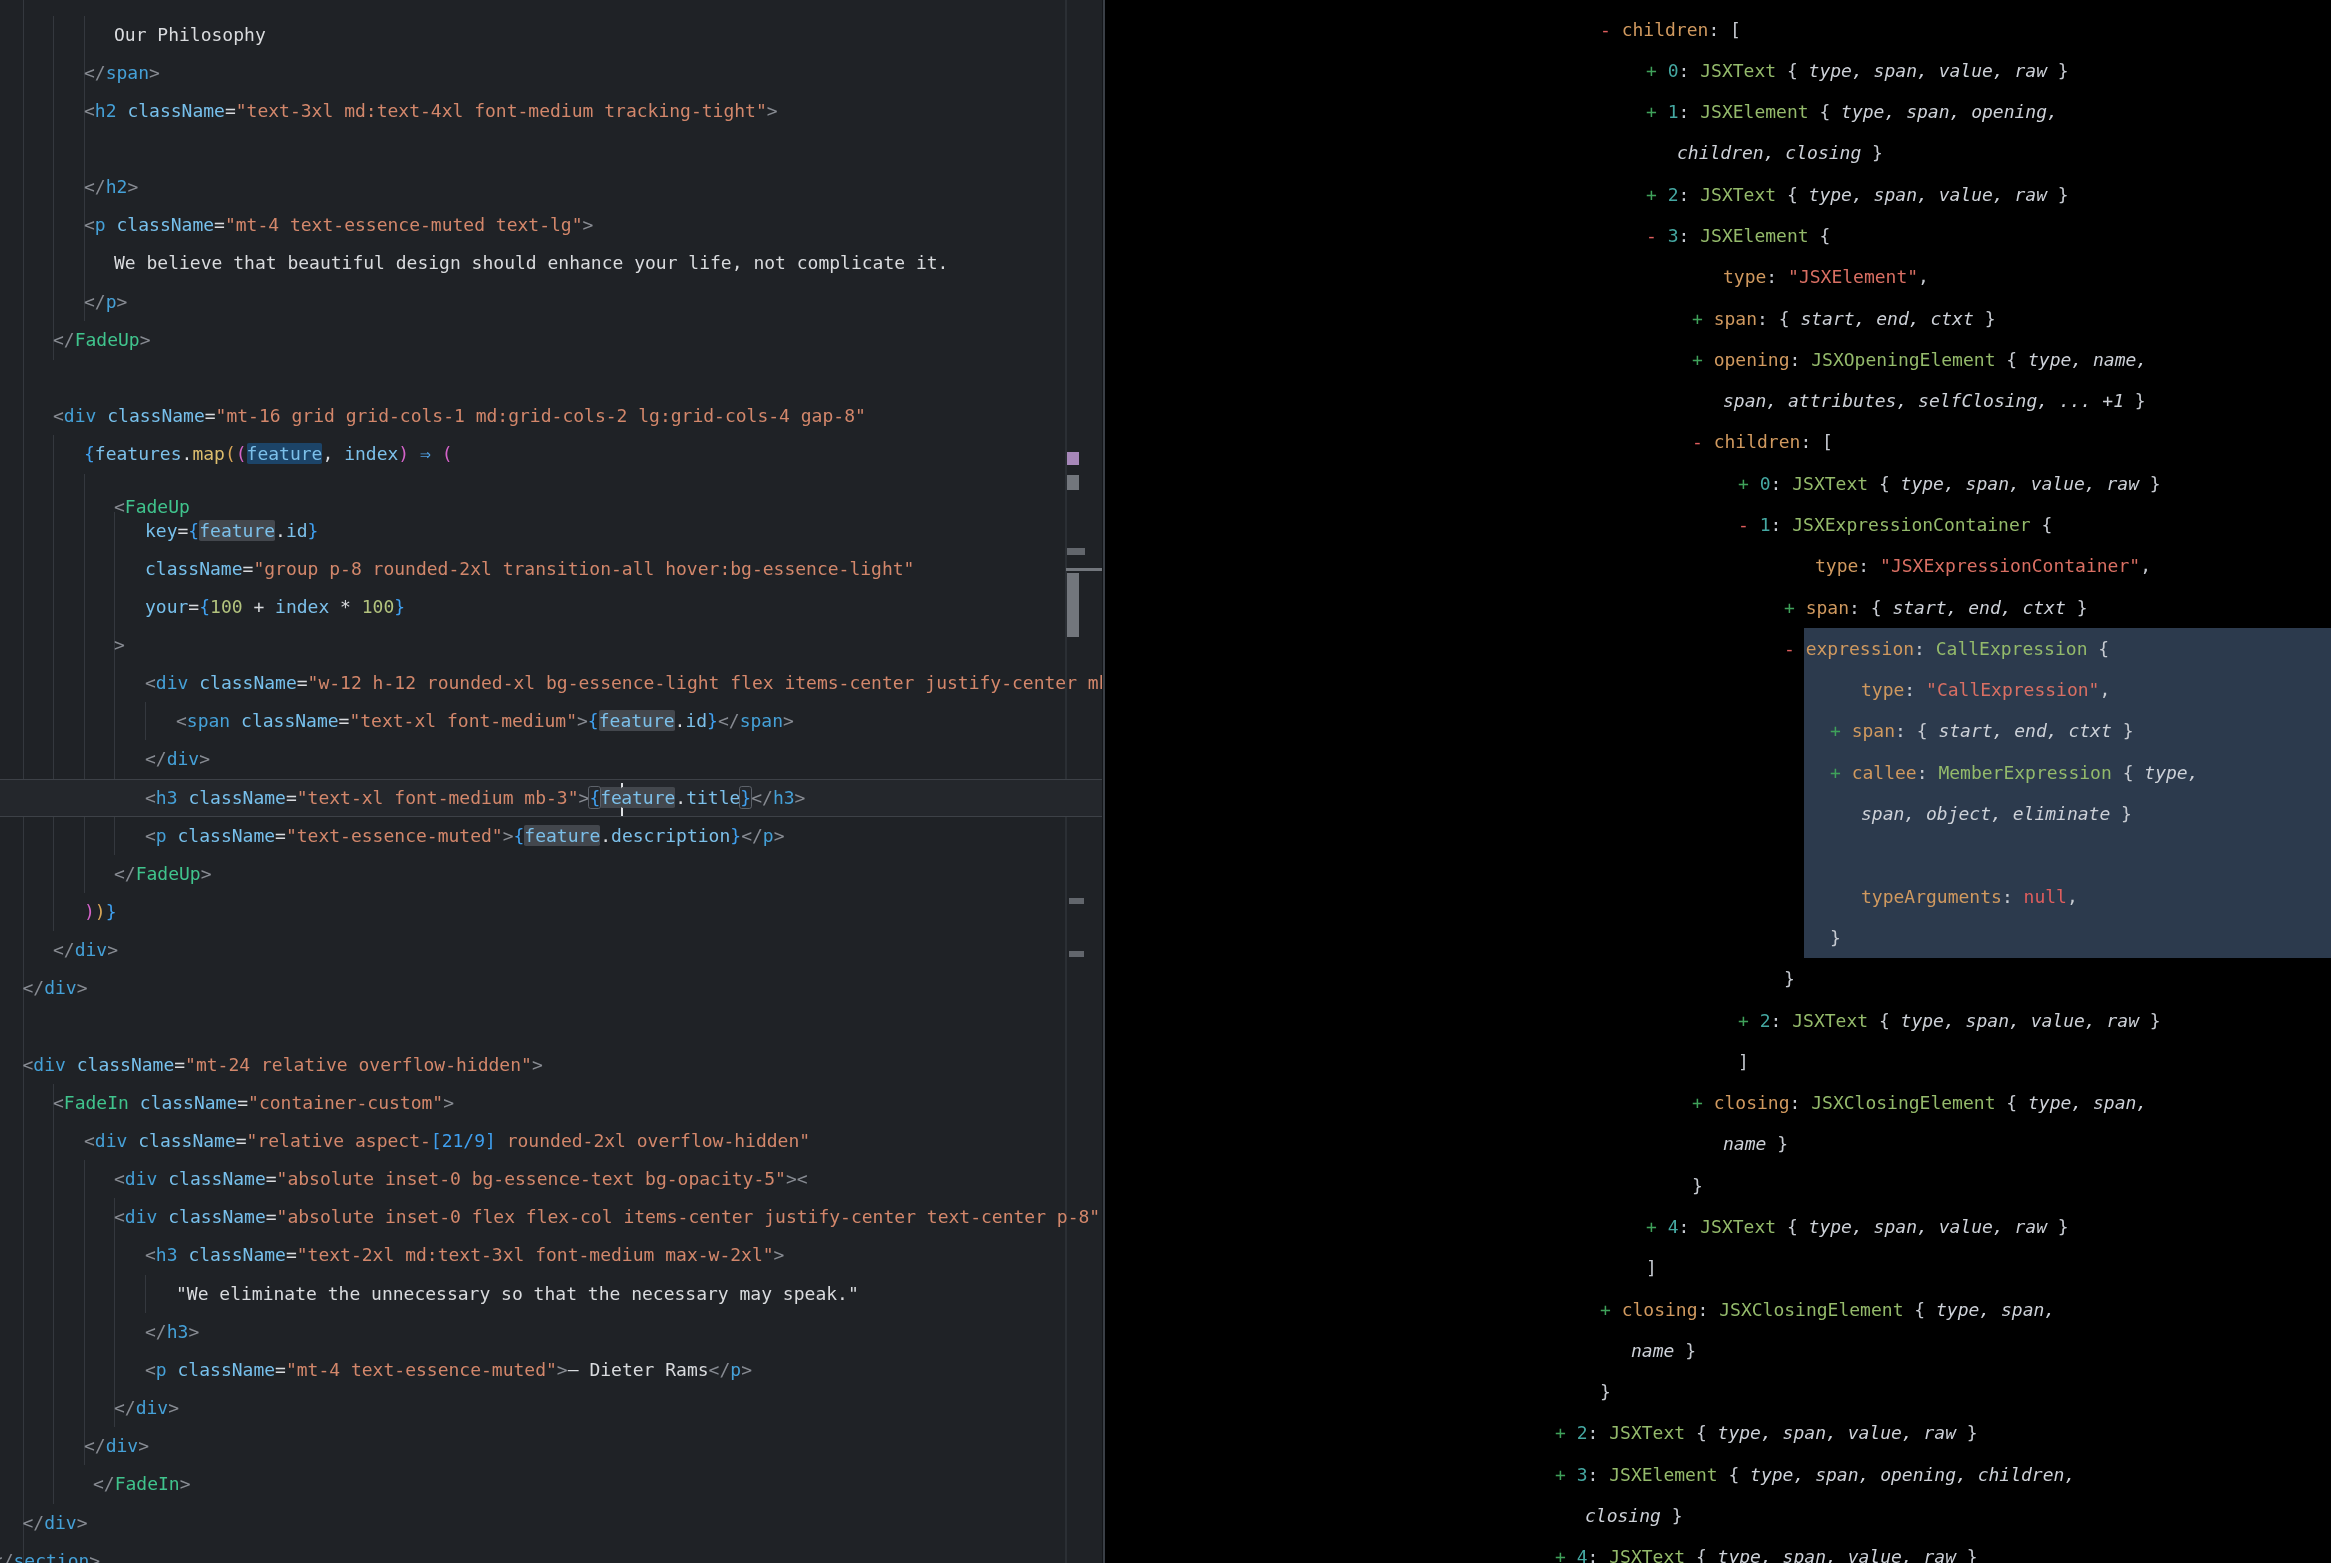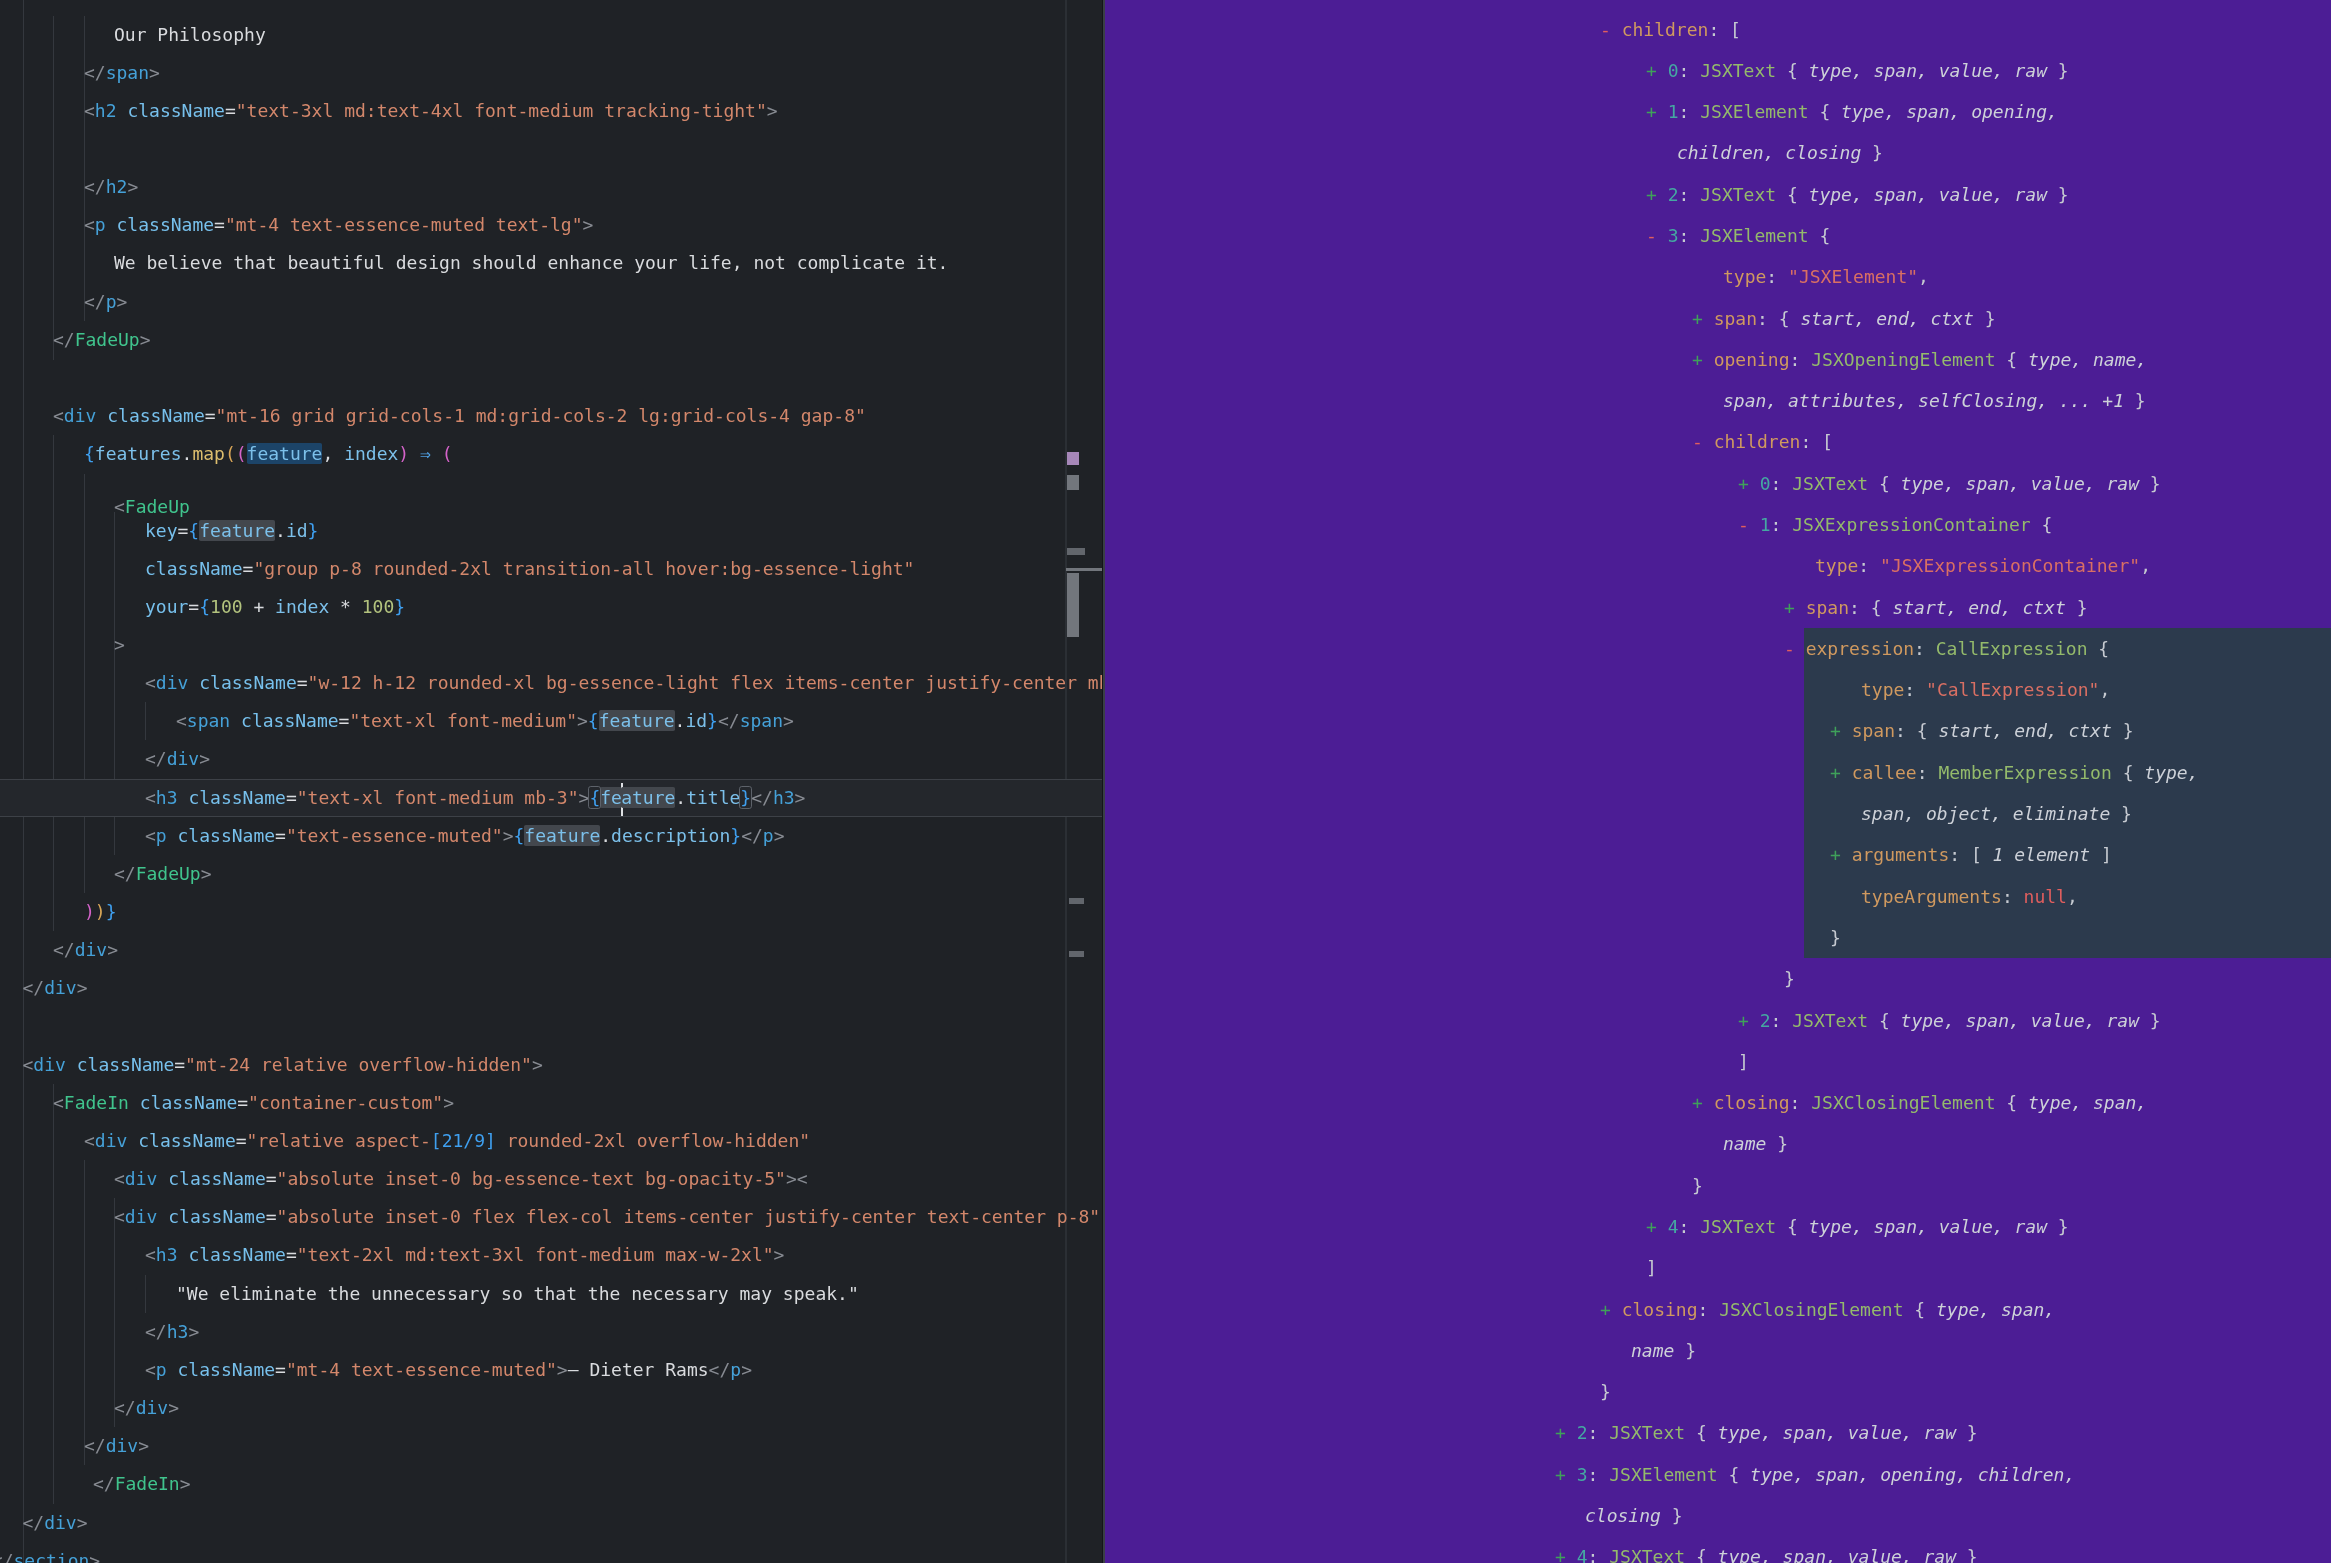--- a/index.html
+++ b/index.html
@@ -40,21 +40,21 @@
 .tok-bb{color:#3fa0f0}
 .tok-mi{color:#e05e5e}
 .tok-pl{color:#3fa15a}
 .tok-ky{color:#d0995f}
 .tok-ix{color:#45a8a2}
 .tok-nd{color:#94ba6b}
 .tok-pc{color:#c6cad1}
 .tok-it{color:#cdd1d8}
 .tok-sv{color:#d96f63}
 .tok-nl{color:#e05e5e}
-#left-panel{background:#1f2226}#right-panel{background:#4c1d95}</style></head>
+#left-panel{background:#1f2226}#right-panel{background:#000000}</style></head>
 <body>
 
 <div id="root">
   <div id="left-panel" class="panel">
       <div id="ruler-line"></div>
       <div class="vline" style="left: 22.5px; top: 0px; height: 1564px; background: rgb(52, 56, 62);"></div>
       <div class="vline" style="left: 53px; top: 15.5px; height: 344px; background: rgb(52, 56, 62);"></div>
       <div class="vline" style="left: 53px; top: 435px; height: 496px; background: rgb(52, 56, 62);"></div>
       <div class="vline" style="left: 53px; top: 1084px; height: 420px; background: rgb(52, 56, 62);"></div>
       <div class="vline" style="left: 84px; top: 15.5px; height: 305px; background: rgb(52, 56, 62);"></div>
@@ -129,21 +129,20 @@
       <div class="arow" style="top: 421px; left: 587px;"><span class="tok-mi">- </span><span class="tok-ky">children</span><span class="tok-pc">: [</span></div>
       <div class="arow" style="top: 463px; left: 633px;"><span class="tok-pl">+ </span><span class="tok-ix">0</span><span class="tok-pc">: </span><span class="tok-nd">JSXText</span><span class="tok-pc"> { </span><span class="tok-it">type, span, value, raw</span><span class="tok-pc"> }</span></div>
       <div class="arow" style="top: 504px; left: 633px;"><span class="tok-mi">- </span><span class="tok-ix">1</span><span class="tok-pc">: </span><span class="tok-nd">JSXExpressionContainer</span><span class="tok-pc"> {</span></div>
       <div class="arow" style="top: 545px; left: 710px;"><span class="tok-ky">type</span><span class="tok-pc">: </span><span class="tok-sv">"JSXExpressionContainer"</span><span class="tok-pc">,</span></div>
       <div class="arow" style="top: 587px; left: 679px;"><span class="tok-pl">+ </span><span class="tok-ky">span</span><span class="tok-pc">: { </span><span class="tok-it">start, end, ctxt</span><span class="tok-pc"> }</span></div>
       <div class="arow" style="top: 628px; left: 679px;"><span class="tok-mi">- </span><span class="tok-ky">expression</span><span class="tok-pc">: </span><span class="tok-nd">CallExpression</span><span class="tok-pc"> {</span></div>
       <div class="arow" style="top: 669px; left: 756px;"><span class="tok-ky">type</span><span class="tok-pc">: </span><span class="tok-sv">"CallExpression"</span><span class="tok-pc">,</span></div>
       <div class="arow" style="top: 710px; left: 725px;"><span class="tok-pl">+ </span><span class="tok-ky">span</span><span class="tok-pc">: { </span><span class="tok-it">start, end, ctxt</span><span class="tok-pc"> }</span></div>
       <div class="arow" style="top: 752px; left: 725px;"><span class="tok-pl">+ </span><span class="tok-ky">callee</span><span class="tok-pc">: </span><span class="tok-nd">MemberExpression</span><span class="tok-pc"> { </span><span class="tok-it">type,</span></div>
       <div class="arow" style="top: 793px; left: 756px;"><span class="tok-it">span, object, eliminate</span><span class="tok-pc"> }</span></div>
-      <div class="arow" style="top: 834px; left: 725px;"><span class="tok-pl">+ </span><span class="tok-ky">arguments</span><span class="tok-pc">: [ </span><span class="tok-it">1 element</span><span class="tok-pc"> ]</span></div>
       <div class="arow" style="top: 876px; left: 756px;"><span class="tok-ky">typeArguments</span><span class="tok-pc">: </span><span class="tok-nl">null</span><span class="tok-pc">,</span></div>
       <div class="arow" style="top: 917px; left: 725px;"><span class="tok-pc">}</span></div>
       <div class="arow" style="top: 958px; left: 679px;"><span class="tok-pc">}</span></div>
       <div class="arow" style="top: 1000px; left: 633px;"><span class="tok-pl">+ </span><span class="tok-ix">2</span><span class="tok-pc">: </span><span class="tok-nd">JSXText</span><span class="tok-pc"> { </span><span class="tok-it">type, span, value, raw</span><span class="tok-pc"> }</span></div>
       <div class="arow" style="top: 1041px; left: 633px;"><span class="tok-pc">]</span></div>
       <div class="arow" style="top: 1082px; left: 587px;"><span class="tok-pl">+ </span><span class="tok-ky">closing</span><span class="tok-pc">: </span><span class="tok-nd">JSXClosingElement</span><span class="tok-pc"> { </span><span class="tok-it">type, span,</span></div>
       <div class="arow" style="top: 1123px; left: 618px;"><span class="tok-it">name</span><span class="tok-pc"> }</span></div>
       <div class="arow" style="top: 1165px; left: 587px;"><span class="tok-pc">}</span></div>
       <div class="arow" style="top: 1206px; left: 541px;"><span class="tok-pl">+ </span><span class="tok-ix">4</span><span class="tok-pc">: </span><span class="tok-nd">JSXText</span><span class="tok-pc"> { </span><span class="tok-it">type, span, value, raw</span><span class="tok-pc"> }</span></div>
       <div class="arow" style="top: 1247px; left: 541px;"><span class="tok-pc">]</span></div>

